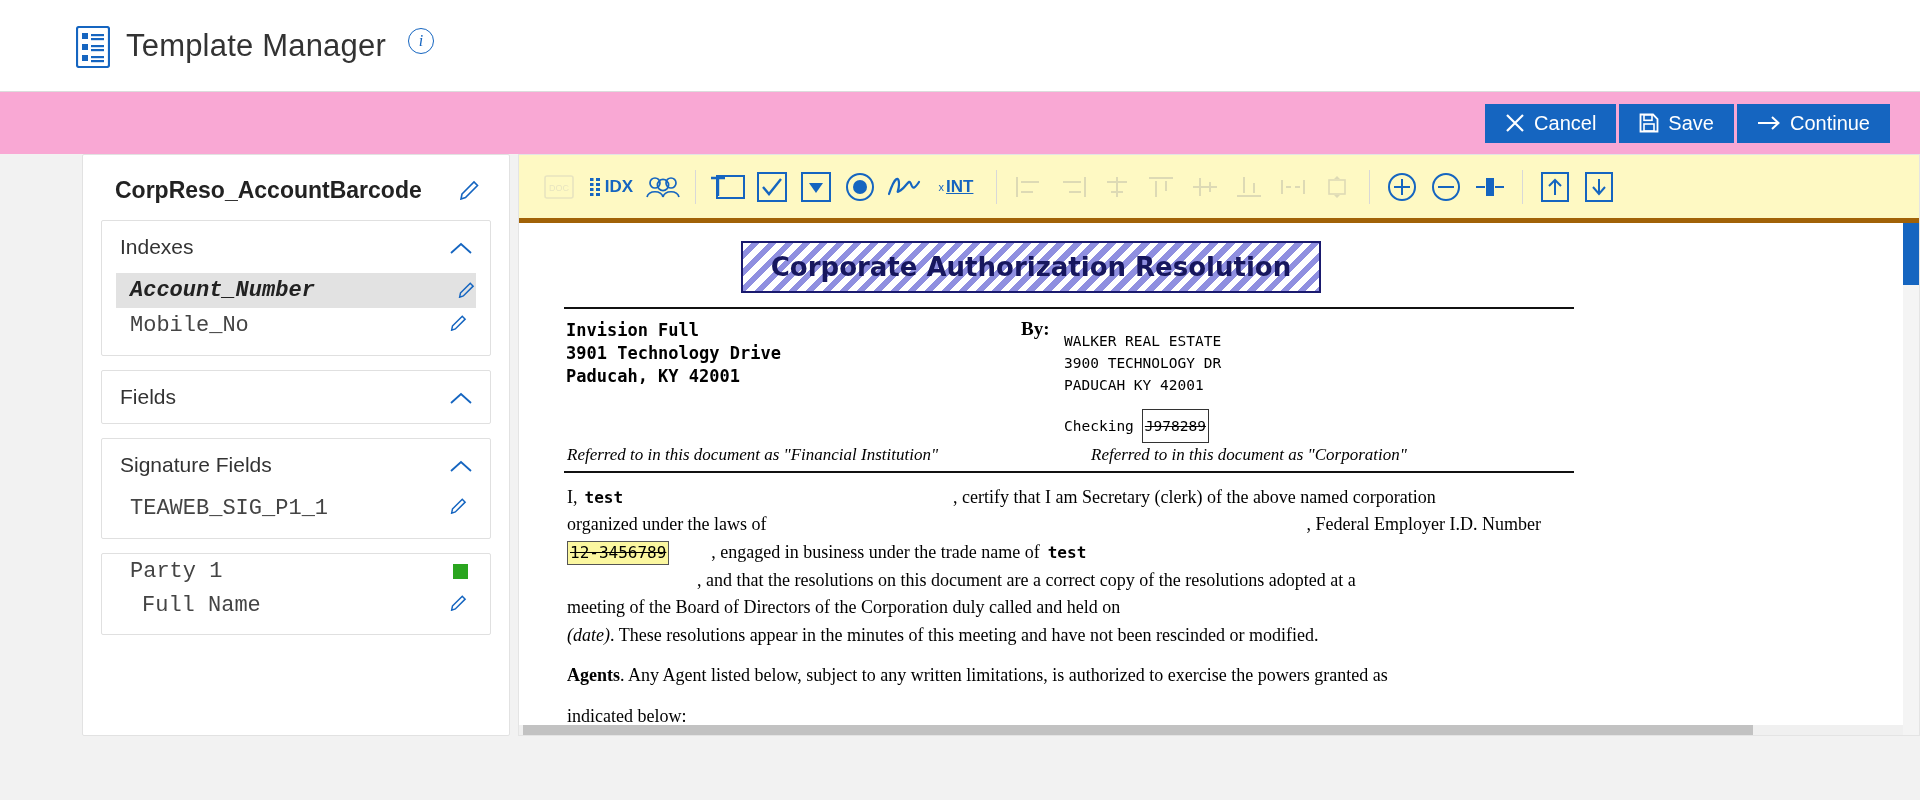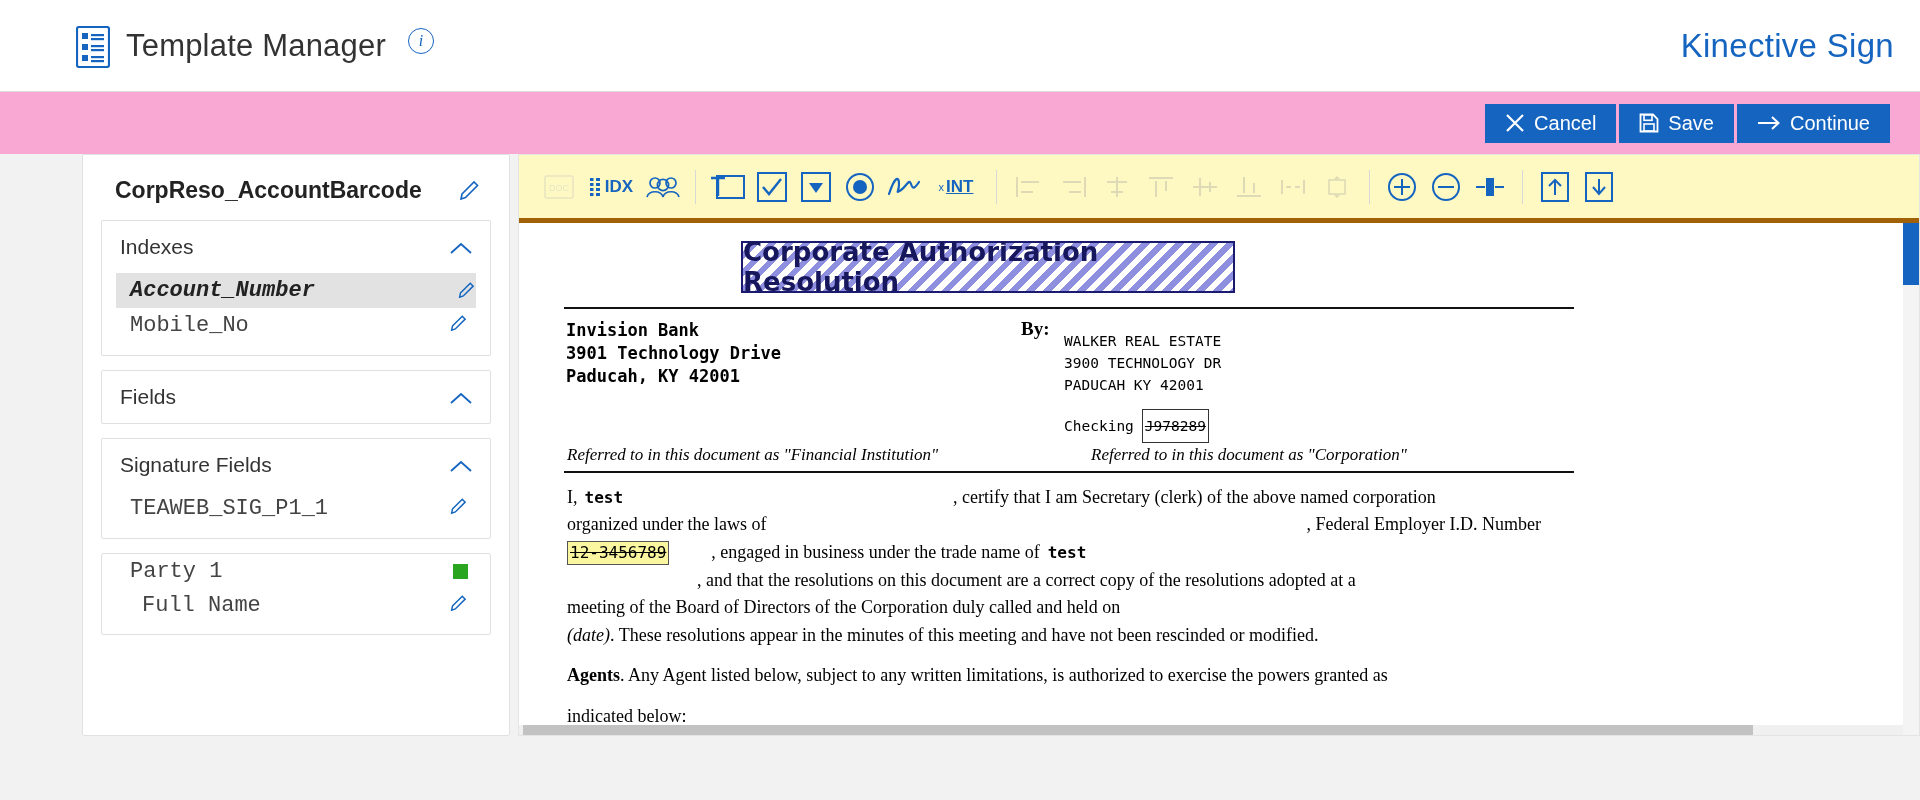--- a/index.html
+++ b/index.html
@@ -80,21 +80,21 @@
   .tb-sep { width: 1px; height: 34px; background: #d8d8d8; margin: 0 10px; }
   .tb-label { font-size: 17px; font-weight: bold; color: #1565c0; }
 
   
   .canvas { position: relative; background: #fff; height: 512px; overflow: hidden; }
   .page {
     position: absolute; left: 0; right: 16px; top: 0; bottom: 0; background: #fff;
     font-family: "Liberation Serif", serif; color: #000;
   }
   .banner {
-    position: absolute; left: 222px; top: 18px; width: 494px; height: 52px;
+    position: absolute; left: 222px; top: 18px; width: 580px; height: 52px;
     border: 2px solid #1a1a6e;
     background: repeating-linear-gradient(135deg, #ffffff 0 6px, #8f8fe0 6px 12px);
     display: flex; align-items: center; justify-content: center;
   }
   .banner span {
     font-family: "DejaVu Sans", sans-serif; font-weight: bold; font-size: 26px; color: #17175e;
   }
   .hr-dark { position: absolute; height: 2px; background: #111; }
   .mono { font-family: "DejaVu Sans Mono", monospace; }
   .blk { position: absolute; }
@@ -125,21 +125,20 @@
           <rect x="15" y="19" width="13" height="2.2" fill="#1565c0"></rect>
           <rect x="15" y="23" width="13" height="2.2" fill="#1565c0"></rect>
           <rect x="6" y="29" width="6" height="6" fill="#1565c0"></rect>
           <rect x="15" y="30" width="13" height="2.2" fill="#1565c0"></rect>
           <rect x="15" y="34" width="13" height="2.2" fill="#1565c0"></rect>
         </svg>
       </span>
       <span class="app-title">Template Manager</span>
       <span class="info-badge">i</span>
     </div>
-    <div class="brand">Kinective Sign</div>
   </div>
 
   <div class="action-bar">
     <button class="act-btn">
       <span>
         <svg width="20" height="20" viewBox="0 0 20 20">
             <path d="M2 2 L18 18 M18 2 L2 18" stroke="#fff" stroke-width="2.2" fill="none"></path>
           </svg>
       </span>
       <span>Cancel</span>
@@ -424,21 +423,21 @@
       <div class="canvas">
         <div class="page">
 
           <div class="banner">
             <span>Corporate Authorization Resolution</span>
           </div>
 
           <div class="hr-dark" style="left:45px;top:84px;width:1010px;"></div>
 
           <div class="blk mono" style="left:47px;top:96px;font-size:17px;font-weight:bold;line-height:1.34;">
-            <div>Invision Bank</div>
+            <div>Invision Full</div>
             <div>3901 Technology Drive</div>
             <div>Paducah, KY 42001</div>
           </div>
 
           <div class="blk" style="left:502px;top:95px;font-size:19px;font-weight:bold;font-family:'Liberation Serif',serif;">By:</div>
 
           <div class="blk mono" style="left:545px;top:108px;font-size:14.5px;line-height:1.5;">
             <div>WALKER REAL ESTATE</div>
             <div>3900 TECHNOLOGY DR</div>
             <div>PADUCAH KY 42001</div>

